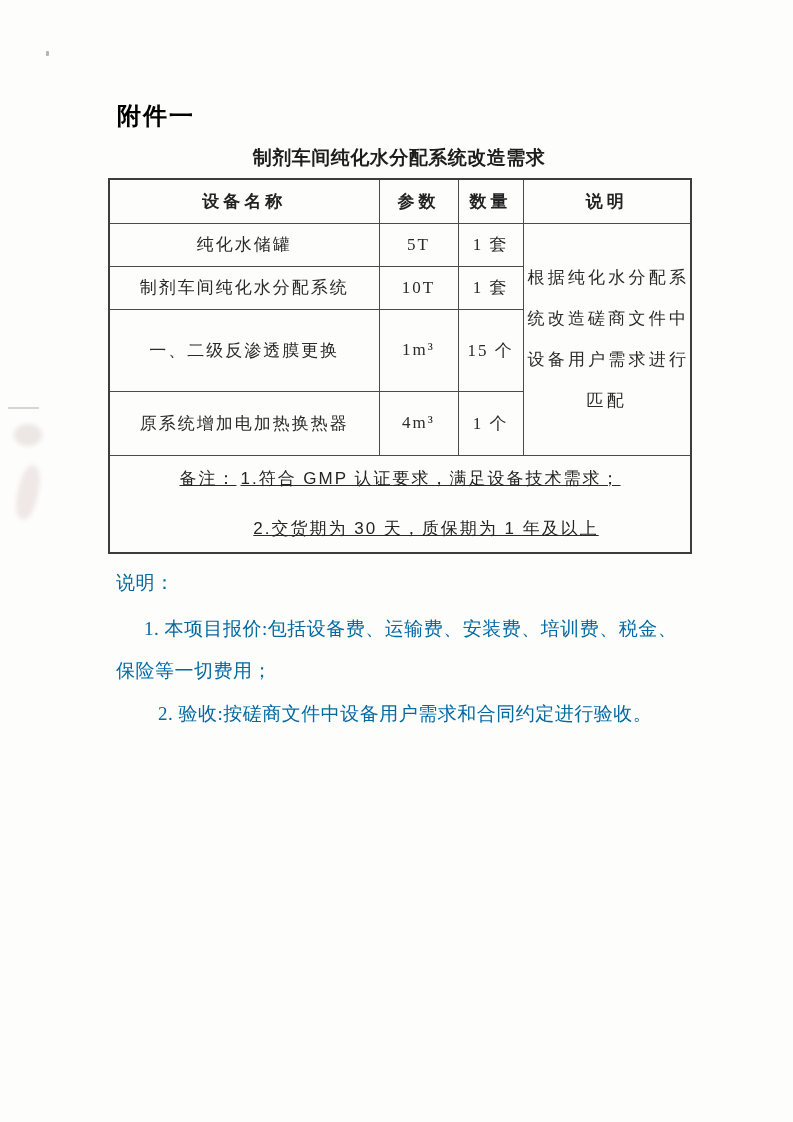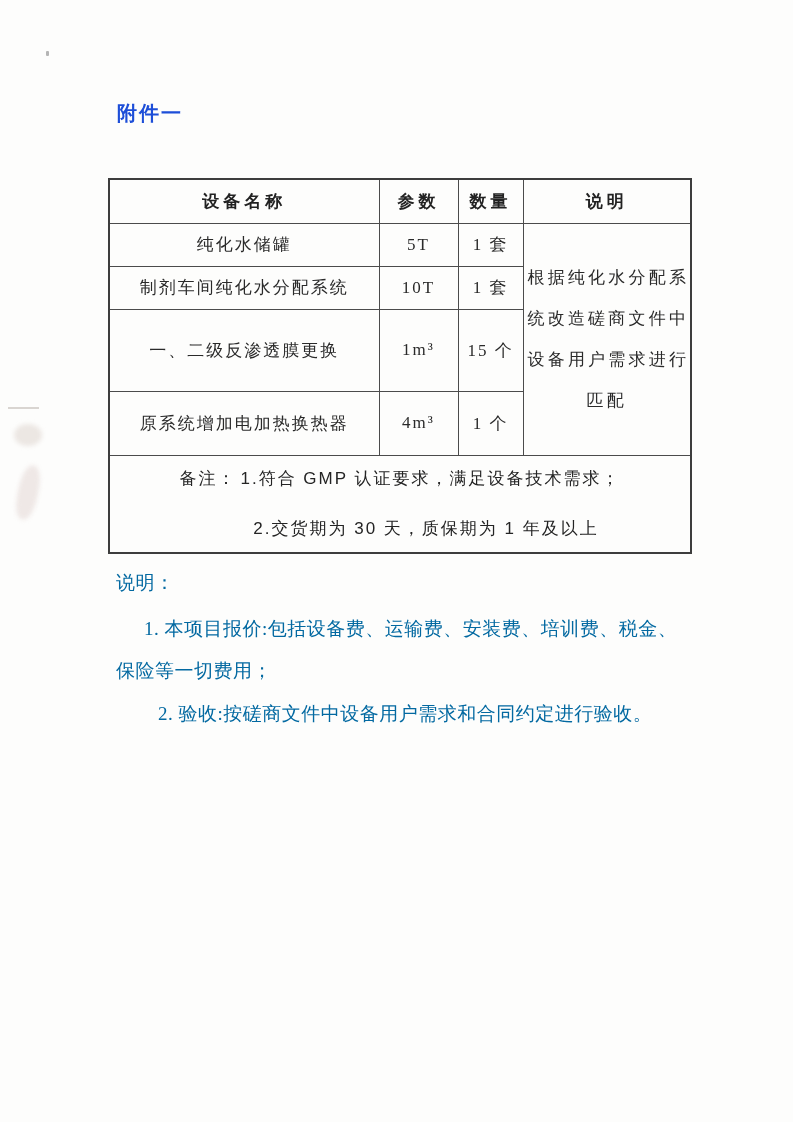--- a/index.html
+++ b/index.html
@@ -17,24 +17,24 @@
     color: #262626;
     overflow: hidden;
   }
 
   
   .attachment-label {
     position: absolute;
     left: 117px;
     top: 100px;
     font-family: Liberation Mono, monospace;
-    font-size: 20px;
+    font-size: 24px;
     font-weight: bold;
     letter-spacing: 2px;
-    color: #1d4ed8;
+    color: #000000;
   }
   .table-title {
     position: absolute;
     left: 108px;
     top: 145px;
     width: 582px;
     text-align: center;
     font-size: 19px;
     font-weight: bold;
     letter-spacing: 0.5px;
@@ -59,21 +59,21 @@
     text-align: center;
     vertical-align: middle;
     font-weight: normal;
     letter-spacing: 2px;
   }
   tr.hdr-row      { height: 44px; }
   tr.row-1        { height: 43px; }
   tr.row-2        { height: 43px; }
   tr.row-3        { height: 82px; }
   tr.row-4        { height: 64px; }
-  tr.remark-row   { height: 78px; }
+  tr.remark-row   { height: 78px; text-decoration: underline; }
   table.req-table th {
     font-weight: bold;
     letter-spacing: 4px;
     color: #222;
   }
   td.param-cell, td.qty-cell { letter-spacing: 1px; }
   td.desc-cell {
     vertical-align: top;
     text-align: left;
     padding: 9px 4px 0 7px;
@@ -132,20 +132,21 @@
 <body>
 
 <div class="page">
 
   <div class="artifact speck-top"></div>
   <div class="artifact faint-line-left"></div>
   <div class="artifact smudge-1"></div>
   <div class="artifact smudge-2"></div>
 
   <div class="attachment-label">附件一</div>
+  <div class="table-title">制剂车间纯化水分配系统改造需求</div>
 
   <table class="req-table">
     <colgroup>
       <col style="width:270px">
       <col style="width:79px">
       <col style="width:65px">
       <col style="width:168px">
     </colgroup>
     <tbody>
       <tr class="hdr-row">

